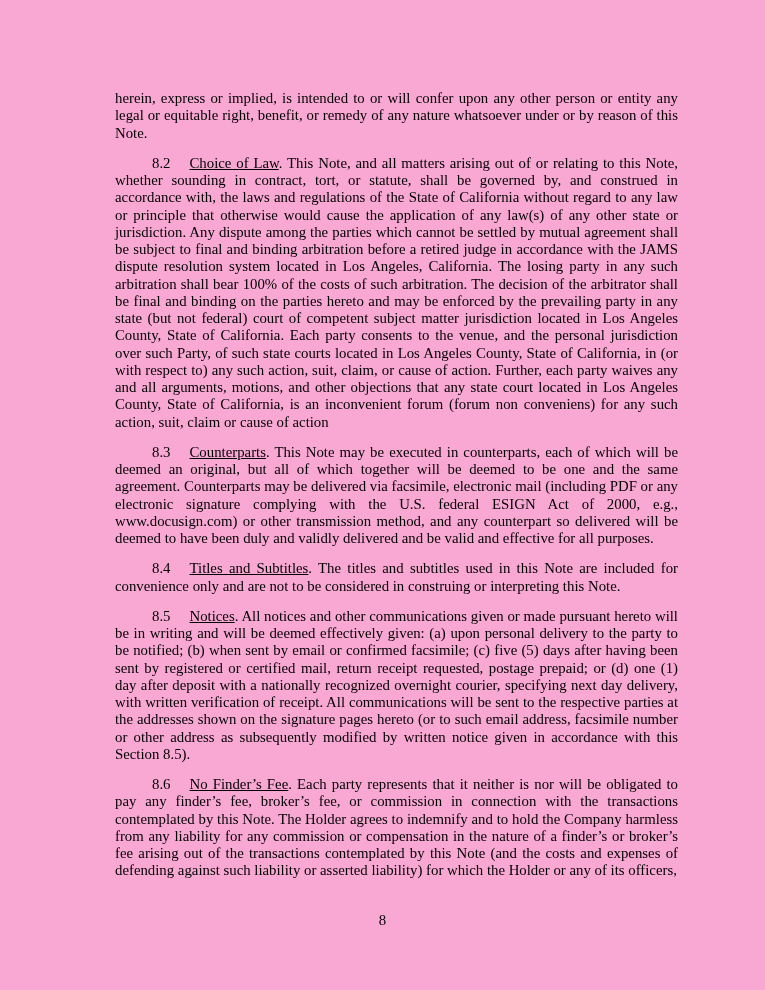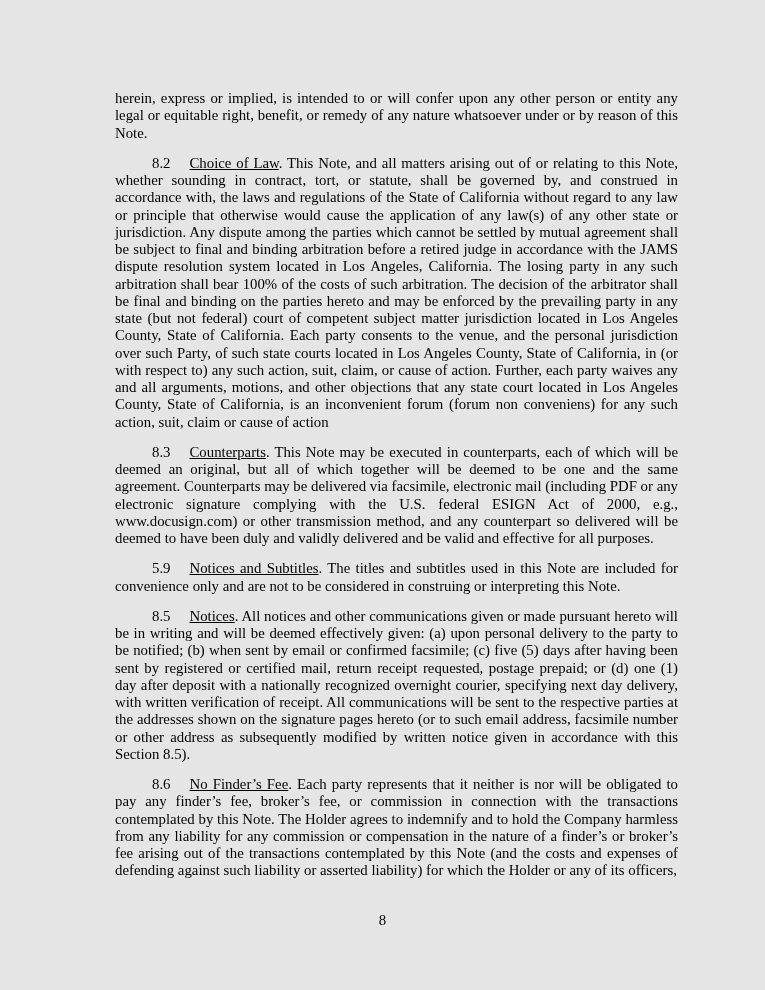--- a/index.html
+++ b/index.html
@@ -4,21 +4,21 @@
 <style>
   html, body {
     margin: 0;
     padding: 0;
     background: #ffffff;
   }
   .page {
     position: relative;
     width: 765px;
     height: 990px;
-    background: #e5e5e5;
+    background: #f9a8d4;
     color: #000000;
     font-family: "Liberation Serif", "DejaVu Serif", serif;
     overflow: hidden;
   }
   .content {
     position: absolute;
     left: 115px;
     top: 90px;
     width: 563px;
     font-size: 14.8px;
@@ -58,21 +58,21 @@
 
 <div class="page">
   <div class="content">
 
     <p class="para"><span>herein, express or implied, is intended to or will confer upon any other person or entity any legal or equitable right, benefit, or remedy of any nature whatsoever under or by reason of this Note.</span></p>
 
     <p class="para section"><span class="sec-num">8.2</span><span class="tab"></span><span class="sec-heading">Choice of Law</span><span>. This Note, and all matters arising out of or relating to this Note, whether sounding in contract, tort, or statute, shall be governed by, and construed in accordance with, the laws and regulations of the State of California without regard to any law or principle that otherwise would cause the application of any law(s) of any other state or jurisdiction. Any dispute among the parties which cannot be settled by mutual agreement shall be subject to final and binding arbitration before a retired judge in accordance with the JAMS dispute resolution system located in Los Angeles, California. The losing party in any such arbitration shall bear 100% of the costs of such arbitration. The decision of the arbitrator shall be final and binding on the parties hereto and may be enforced by the prevailing party in any state (but not federal) court of competent subject matter jurisdiction located in Los Angeles County, State of California. Each party consents to the venue, and the personal jurisdiction over such Party, of such state courts located in Los Angeles County, State of California, in (or with respect to) any such action, suit, claim, or cause of action. Further, each party waives any and all arguments, motions, and other objections that any state court located in Los Angeles County, State of California, is an inconvenient forum (forum non conveniens) for any such action, suit, claim or cause of action</span></p>
 
     <p class="para section"><span class="sec-num">8.3</span><span class="tab"></span><span class="sec-heading">Counterparts</span><span>. This Note may be executed in counterparts, each of which will be deemed an original, but all of which together will be deemed to be one and the same agreement. Counterparts may be delivered via facsimile, electronic mail (including PDF or any electronic signature complying with the U.S. federal ESIGN Act of 2000, </span><span class="em">e.g.,</span><span> www.docusign.com) or other transmission method, and any counterpart so delivered will be deemed to have been duly and validly delivered and be valid and effective for all purposes.</span></p>
 
-    <p class="para section"><span class="sec-num">5.9</span><span class="tab"></span><span class="sec-heading">Notices and Subtitles</span><span>. The titles and subtitles used in this Note are included for convenience only and are not to be considered in construing or interpreting this Note.</span></p>
+    <p class="para section"><span class="sec-num">8.4</span><span class="tab"></span><span class="sec-heading">Titles and Subtitles</span><span>. The titles and subtitles used in this Note are included for convenience only and are not to be considered in construing or interpreting this Note.</span></p>
 
     <p class="para section"><span class="sec-num">8.5</span><span class="tab"></span><span class="sec-heading">Notices</span><span>. All notices and other communications given or made pursuant hereto will be in writing and will be deemed effectively given: (a) upon personal delivery to the party to be notified; (b) when sent by email or confirmed facsimile; (c) five (5) days after having been sent by registered or certified mail, return receipt requested, postage prepaid; or (d) one (1) day after deposit with a nationally recognized overnight courier, specifying next day delivery, with written verification of receipt. All communications will be sent to the respective parties at the addresses shown on the signature pages hereto (or to such email address, facsimile number or other address as subsequently modified by written notice given in accordance with this Section 8.5).</span></p>
 
     <p class="para section"><span class="sec-num">8.6</span><span class="tab"></span><span class="sec-heading">No Finder’s Fee</span><span>. Each party represents that it neither is nor will be obligated to pay any finder’s fee, broker’s fee, or commission in connection with the transactions contemplated by this Note. The Holder agrees to indemnify and to hold the Company harmless from any liability for any commission or compensation in the nature of a finder’s or broker’s fee arising out of the transactions contemplated by this Note (and the costs and expenses of defending against such liability or asserted liability) for which the Holder or any of its officers,</span></p>
 
   </div>
 
   <div class="page-number">8</div>
 </div>
 

